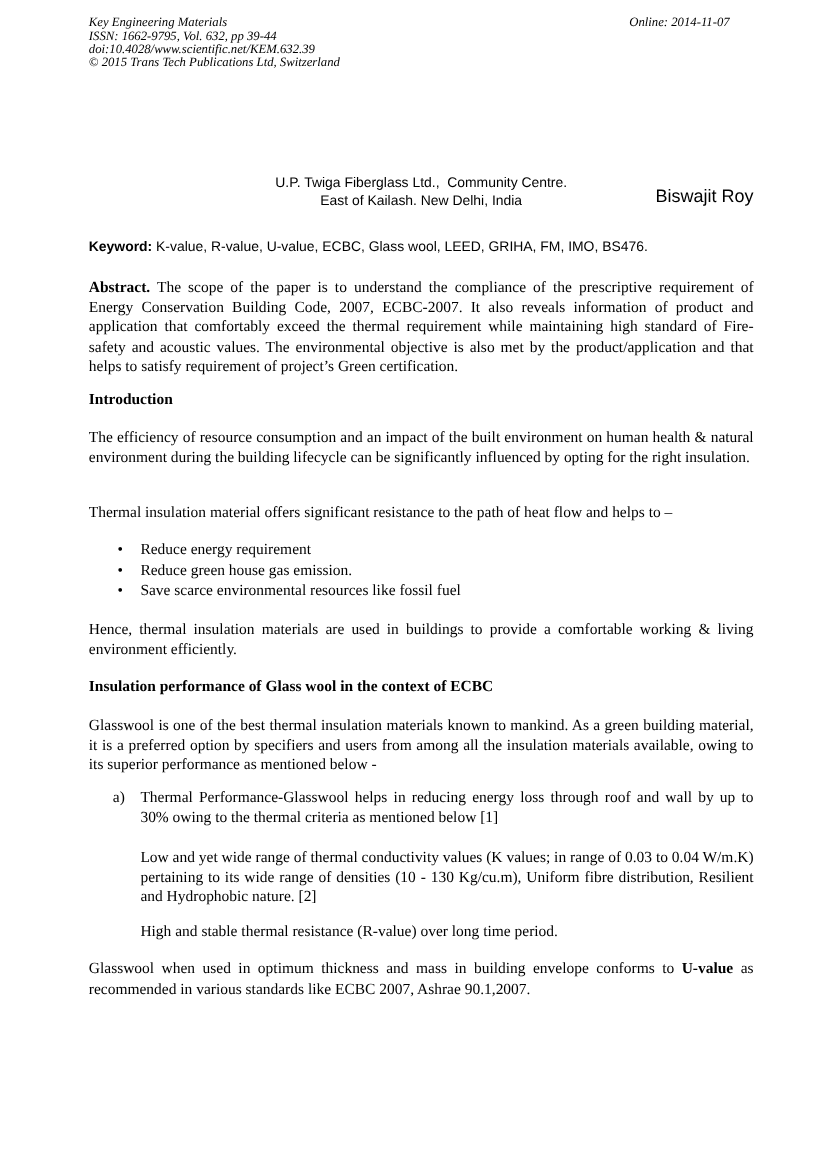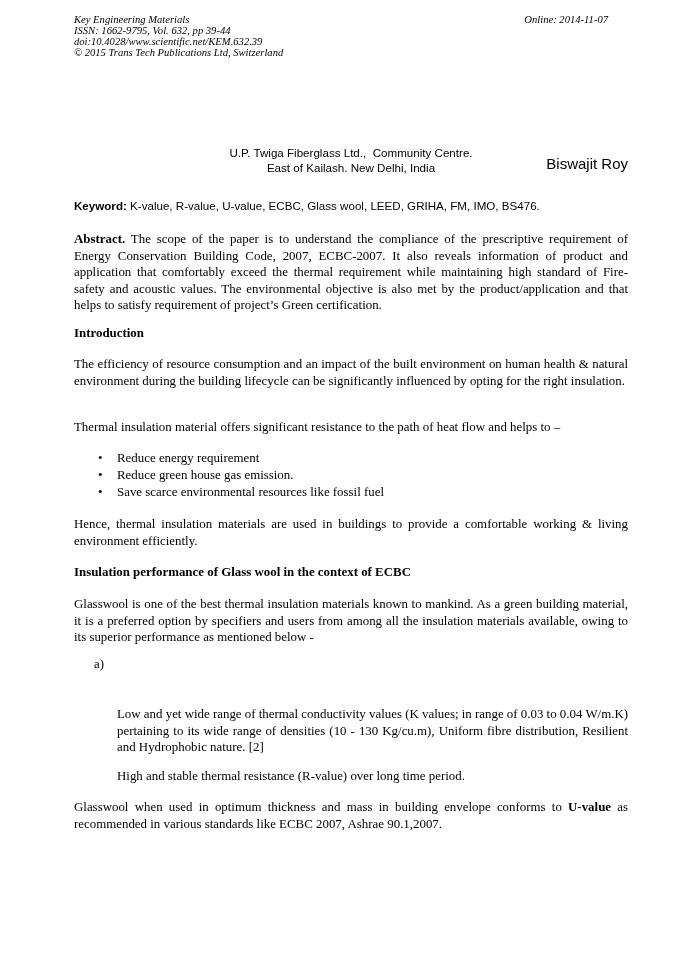--- a/index.html
+++ b/index.html
@@ -62,20 +62,21 @@
 
   <div class="body" style="top:516px;">Hence, thermal insulation materials are used in buildings to provide a comfortable working &amp; living environment efficiently.</div>
 
   <div class="heading" style="top:564px;">Insulation performance of Glass wool in the context of ECBC</div>
 
   <div class="body" style="top:596px;">Glasswool is one of the best thermal insulation materials known to mankind. As a green building material, it is a preferred option by specifiers and users from among all the insulation materials available, owing to its superior performance as mentioned below -</div>
 
   <div class="alist">
     <div class="aitem">
       <span class="marker">a)</span>
+      <span>Thermal Performance-Glasswool helps in reducing energy loss through roof and wall by up to 30% owing to the thermal criteria as mentioned below [1]</span>
     </div>
   </div>
 
   <div class="body subpara" style="top:706px; width:511px;">Low and yet wide range of thermal conductivity values (K values; in range of 0.03 to 0.04 W/m.K) pertaining to its wide range of densities (10 - 130 Kg/cu.m), Uniform fibre distribution, Resilient and Hydrophobic nature. [2]</div>
 
   <div class="body subpara" style="top:768px; width:511px;">High and stable thermal resistance (R-value) over long time period.</div>
 
   <div class="body" style="top:799px;"><span>Glasswool when used in optimum thickness and mass in building envelope conforms to </span><b>U-value</b><span> as recommended in various standards like ECBC 2007, Ashrae 90.1,2007.</span></div>
 
 </div>

